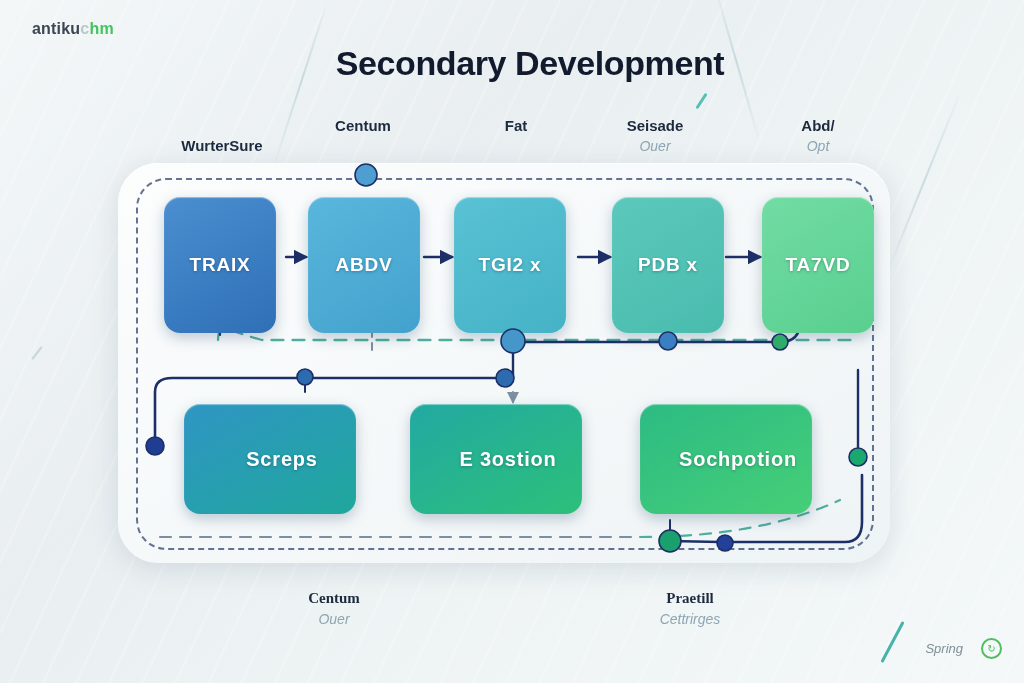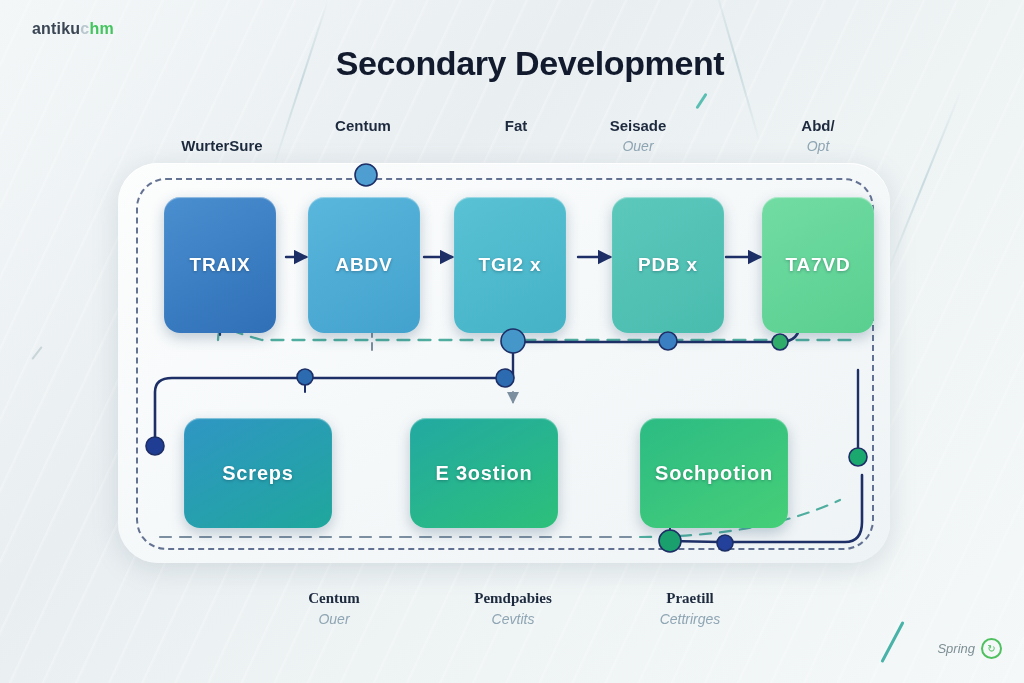--- a/index.html
+++ b/index.html
@@ -34,21 +34,21 @@
   
   .wm-topleft{
     position:absolute;left:32px;top:20px;
     font-size:16px;font-weight:700;letter-spacing:.2px;
   }
   .wm-topleft .a{color:#3a4654;margin-top:11px;}
   .wm-topleft .b{color:#b9c8cf;}
   .wm-topleft .c{color:#43c45e;}
   .wm-bottomright{
     position:absolute;right:22px;bottom:24px;
-    display:flex;align-items:center;gap:6px;
+    display:flex;align-items:center;gap:18px;
     font-size:13px;font-style:italic;color:#7e8f95;
   }
   .spring-badge{
     width:17px;height:17px;border-radius:50%;
     border:2px solid #4ec05f;color:#4ec05f;
     display:flex;align-items:center;justify-content:center;
     font-size:10px;font-style:normal;
   }
   .teal-slash{
     position:absolute;right:130px;bottom:18px;
@@ -92,21 +92,21 @@
 
   
   .card{
     position:absolute;border-radius:16px;
     display:flex;align-items:center;justify-content:center;
     color:#ffffff;font-weight:700;letter-spacing:.8px;
     text-shadow:0 1px 3px rgba(12,40,60,.35);
     box-shadow:0 5px 14px rgba(40,80,110,.28), inset 0 1px 1px rgba(255,255,255,.45);
   }
   .card.row1{width:112px;height:136px;font-size:19px;top:197px;}
-  .card.row2{width:148px;height:110px;font-size:20px;top:418px;}
+  .card.row2{width:148px;height:110px;font-size:20px;top:404px;padding-left:24px;}
 
   
   svg.wires{position:absolute;left:0;top:0;width:1024px;height:683px;pointer-events:none;}
 
   
   .bot-labels{position:absolute;left:0;right:0;top:590px;height:60px;}
   .bot-label{position:absolute;text-align:center;transform:translateX(-50%);}
   .bot-label .main{font-size:15px;font-weight:700;color:#1d2a3e;white-space:nowrap;font-family:Liberation Serif, serif;}
   .bot-label .sub{font-size:14px;font-style:italic;color:#8ea5b3;margin-top:4px;white-space:nowrap;}
 </style>
@@ -133,21 +133,21 @@
   <div class="col-labels" id="top-labels">
       <div class="col-label" style="left: 222px; margin-top: 20px;">
         <div class="main">WurterSure</div>
       </div>
       <div class="col-label" style="left: 363px;">
         <div class="main">Centum</div>
       </div>
       <div class="col-label" style="left: 516px;">
         <div class="main">Fat</div>
       </div>
-      <div class="col-label" style="left: 638px;">
+      <div class="col-label" style="left: 655px;">
         <div class="main">Seisade</div>
         <div class="sub">Ouer</div>
       </div>
       <div class="col-label" style="left: 818px;">
         <div class="main">Abd/</div>
         <div class="sub">Opt</div>
       </div>
     </div>
 
   <div class="panel"></div>
@@ -230,24 +230,20 @@
         <circle cx="670" cy="541" r="11" fill="#1aa06c" stroke="#1d2f66" stroke-width="1.6"></circle>
         <circle cx="725" cy="543" r="8" fill="#23409b" stroke="#1d2f66" stroke-width="1.6"></circle>
       </g>
   </svg>
 
   <div class="bot-labels" id="bottom-labels">
       <div class="bot-label" style="left: 334px;">
         <div class="main">Centum</div>
         <div class="sub">Ouer</div>
       </div>
-      <div class="bot-label" style="left: 513px;">
-        <div class="main">Pemdpabies</div>
-        <div class="sub">Cevtits</div>
-      </div>
       <div class="bot-label" style="left: 690px;">
         <div class="main">Praetill</div>
         <div class="sub">Cettrirges</div>
       </div>
     </div>
 
   <div class="wm-bottomright">
     <span>Spring</span>
     <span class="spring-badge">↻</span>
   </div>

